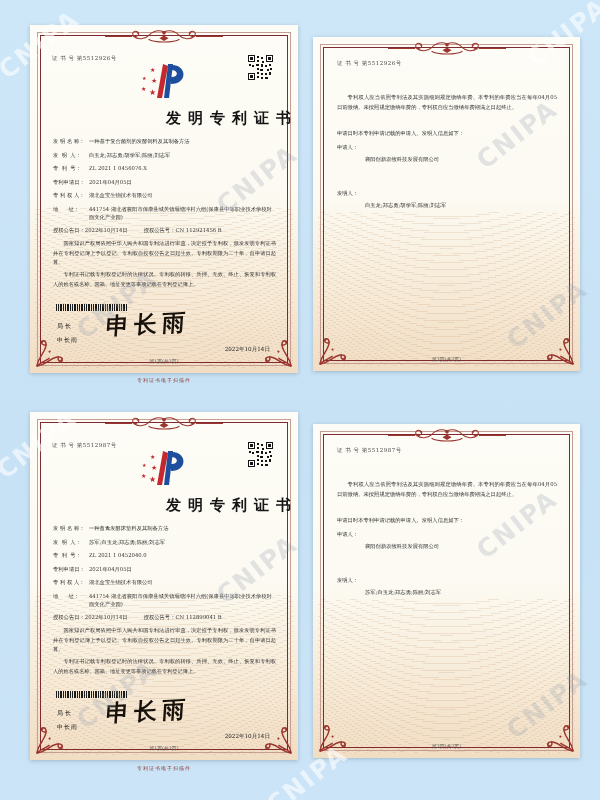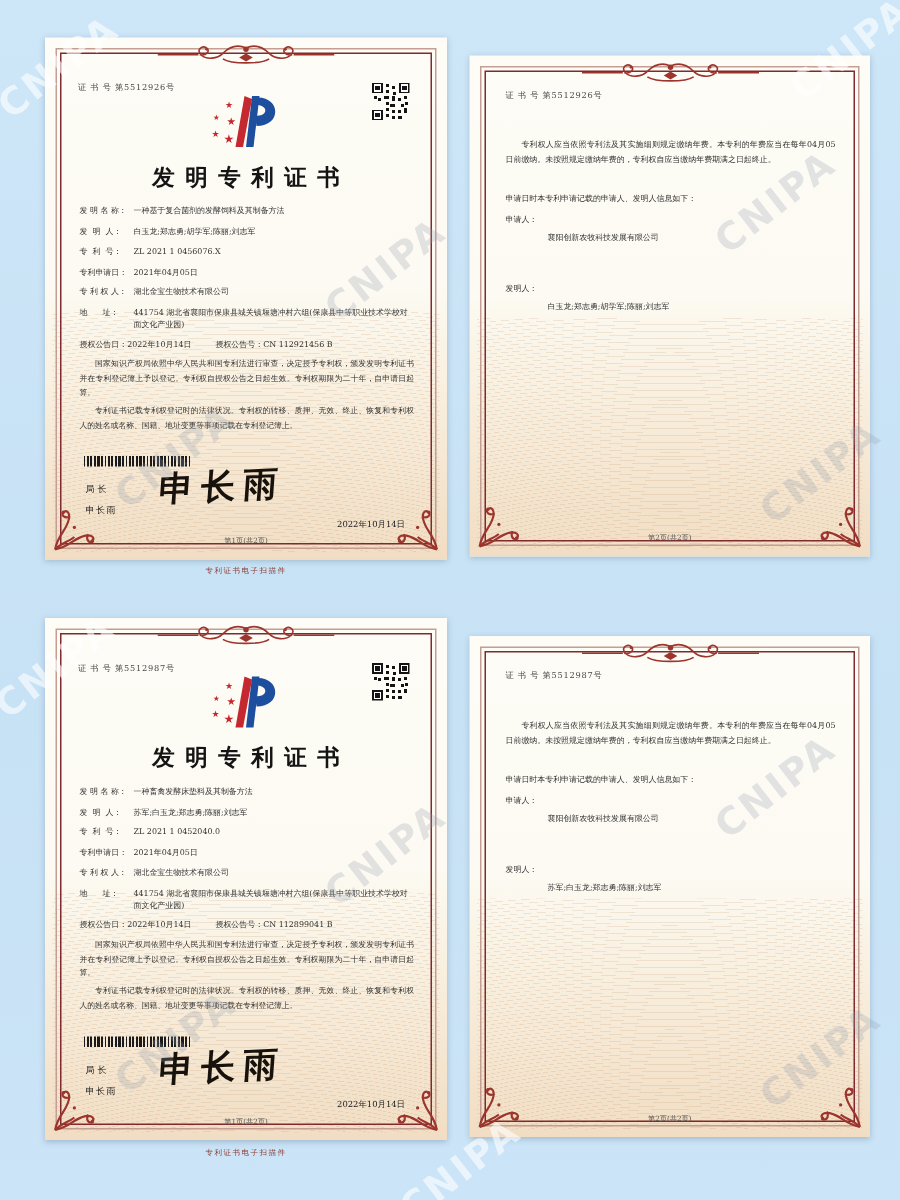--- a/index.html
+++ b/index.html
@@ -24,21 +24,21 @@
   .frame-inner{position:absolute;inset:10px;border:1.5px solid #7f2a31;pointer-events:none;}
   .flourish{position:absolute;top:3px;left:50%;transform:translateX(-50%);width:118px;height:17px;}
   .corner{position:absolute;bottom:4px;width:33px;height:33px;}
   .corner.bl{left:4px;}
   .corner.br{right:4px;transform:scaleX(-1);}
   
   .cert-no{position:absolute;top:30px;left:22px;font-size:5.5px;color:#4a4a4a;letter-spacing:.5px;}
   .qr{position:absolute;top:30px;right:25px;width:25px;height:25px;}
   .logo{position:absolute;top:36px;left:50%;transform:translateX(-50%);width:52px;height:40px;}
   .title{
-    position:absolute;top:84px;left:0;right:0;margin:0;text-align:center;
+    position:absolute;top:84px;left:0;right:0;margin:0;text-align:right;
     font-size:15px;font-weight:700;letter-spacing:7px;text-indent:7px;color:#141414;
   }
   .fields{position:absolute;top:113px;left:23px;right:22px;font-size:5.3px;color:#333;line-height:1.5;}
   .frow{display:flex;margin-bottom:5.6px;}
   .flabel{flex:0 0 36px;white-space:pre;}
   .fval{flex:1;}
   .grant .gl2{margin-left:16px;}
   .paras{position:absolute;top:214px;left:23px;right:22px;font-size:5.2px;line-height:1.85;color:#333;text-align:justify;}
   .paras p{margin:0 0 2px 0;text-indent:2em;}
   .barcode{

